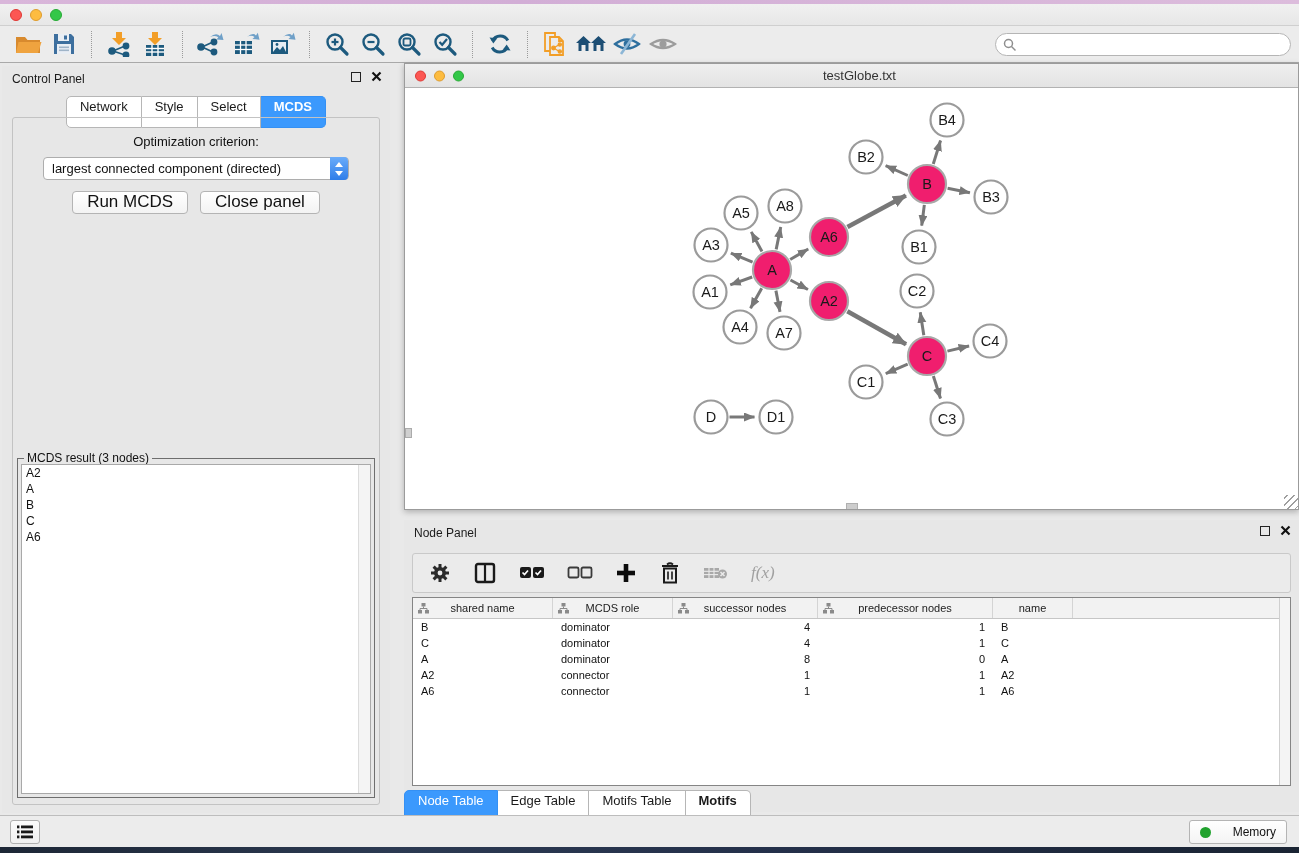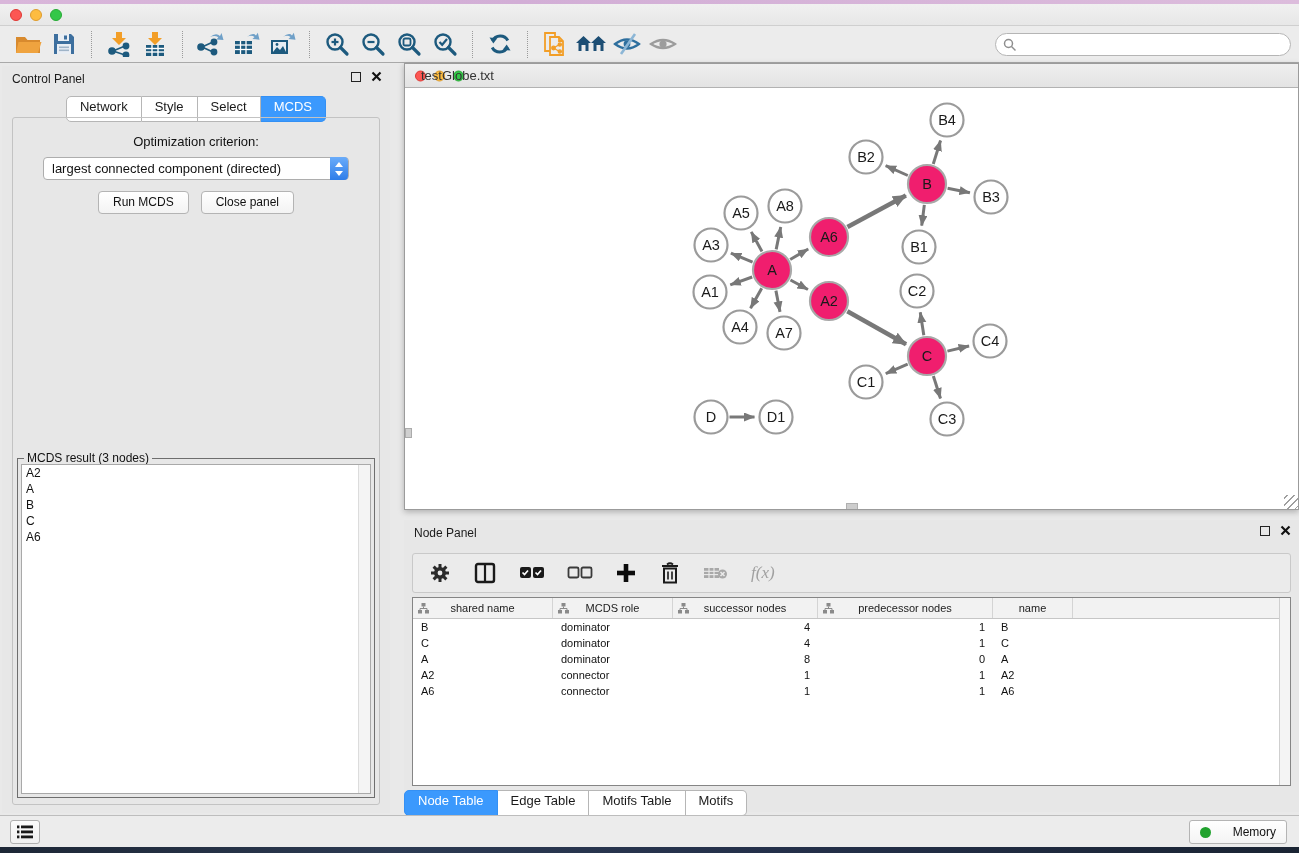--- a/index.html
+++ b/index.html
@@ -35,53 +35,53 @@
   #workspace { position:absolute; left:0; top:63px; width:1299px; height:752px; background:#e9e9e9; }
 
   
   #control-panel { position:absolute; left:2px; top:3px; width:388px; height:747px; background:#e7e7e7; }
   .panel-head { position:relative; height:24px; }
   .panel-title { position:absolute; left:10px; top:6px; font-size:12px; color:#1a1a1a; }
   .win-ctrls { position:absolute; right:8px; top:5px; display:flex; gap:10px; align-items:center; }
   .float-glyph { width:10px; height:10px; border:1.5px solid #222; display:inline-block; }
   #cp-tabs { position:absolute; left:0; top:30px; width:100%; display:flex; justify-content:center; }
   .seg { display:inline-flex; }
-  .seg .tab { background:#fff; border:1px solid #b6b6b6; border-left:none; padding:2px 13px 6px;
+  .seg .tab { background:#fff; border:1px solid #b6b6b6; border-left:none; padding:2px 13px 12px;
     font-size:13px; color:#1a1a1a; line-height:16px; white-space:nowrap; }
   .seg .tab:first-child { border-left:1px solid #b6b6b6; border-radius:5px 0 0 5px; }
-  .seg .tab:last-child { border-radius:0 5px 5px 0; }
+  .seg .tab:last-child { border-radius:0 5px 5px 0;font-weight:bold; }
   .seg .tab.active { background:#3b99fd; border-color:#3490f4; color:#fff; }
   #cp-box { position:absolute; left:10px; right:10px; top:51px; bottom:8px;
     border:1px solid #c3c3c3; border-radius:3px; }
   #opt-label { position:absolute; left:0; right:0; top:16px; text-align:center; font-size:13px; color:#111; }
   #criterion-select { position:absolute; left:30px; right:30px; top:39px; height:23px;
     background:#fff; border:1px solid #adadad; border-radius:4px; font-size:13px; color:#111;
     display:flex; align-items:center; padding-left:8px; }
   #criterion-stepper { position:absolute; right:0; top:-1px; bottom:-1px; width:18px;
     background:linear-gradient(#6aacfa,#2e7de9); border-radius:0 4px 4px 0; }
   #criterion-stepper svg { display:block; margin:4px auto 0; }
   #cp-buttons { position:absolute; left:0; right:0; top:73px; display:flex; justify-content:center; gap:12px; }
   .mac-btn { background:linear-gradient(#ffffff,#f3f3f3); border:1px solid #b4b4b4; border-radius:4px;
-    font-size:12px; color:#111; padding:2px 14px 3px; line-height:16px; }
+    font-size:17px; color:#111; padding:2px 14px 3px; line-height:16px; }
   #mcds-fieldset { position:absolute; left:4px; right:4px; top:340px; bottom:6px;
     border:1px solid #6e6e6e; }
   #mcds-legend { position:absolute; left:6px; top:-8px; background:#e7e7e7; padding:0 3px;
     font-size:12px; color:#111; }
   #mcds-list { position:absolute; left:3px; right:3px; top:5px; bottom:3px; background:#fff;
     border:1px solid #a9a9a9; overflow:hidden; }
   #mcds-scroll { position:absolute; right:0; top:0; bottom:0; width:12px; background:#f4f4f4;
     border-left:1px solid #dcdcdc; }
   .mcds-item { font-size:12px; line-height:16px; padding-left:4px; color:#111; }
 
   
   #network-window { position:absolute; left:404px; top:0; width:895px; height:447px;
     background:#fff; border:1px solid #9b9b9b; box-shadow:0 2px 6px rgba(0,0,0,.25); }
   #nw-titlebar { position:relative; height:24px; background:linear-gradient(#efefef,#e3e3e3);
     border-bottom:1px solid #b2b2b2; }
-  #nw-titlebar .wtitle { position:absolute; left:0; right:0; top:4px; font-size:13px; color:#333;margin-left:16px; }
+  #nw-titlebar .wtitle { position:absolute; left:0; right:0; top:4px; text-align:center; font-size:13px; color:#333;margin-left:16px; }
   #nw-canvas { position:relative; width:893px; height:421px; background:#fff; overflow:hidden; }
   #left-stub { position:absolute; left:0; top:340px; width:7px; height:10px; background:#cfcfcf; border:1px solid #ababab; }
   #bottom-stub { position:absolute; left:441px; bottom:-1px; width:12px; height:7px; background:#cdcdcd; border:1px solid #b0b0b0; }
   #resize-grip { position:absolute; right:0; bottom:0; width:14px; height:14px;
     background:repeating-linear-gradient(135deg, transparent 0 2px, #9e9e9e 2px 3px, transparent 3px 5px); }
 
   
   #table-panel { position:absolute; left:404px; top:457px; width:895px; height:292px; background:#e7e7e7; }
   #tp-toolbar { position:absolute; left:8px; right:8px; top:33px; height:40px;
     background:#ebebeb; border:1px solid #c9c9c9; border-radius:3px;

